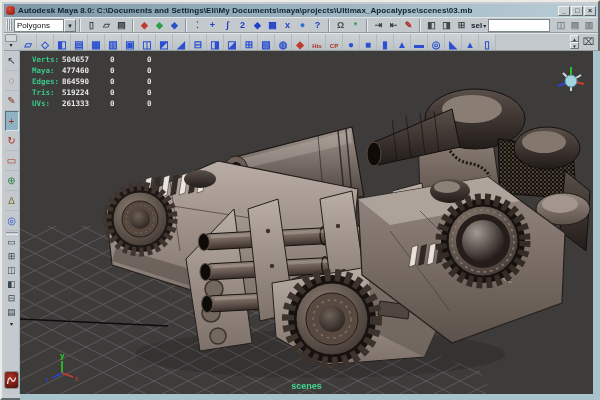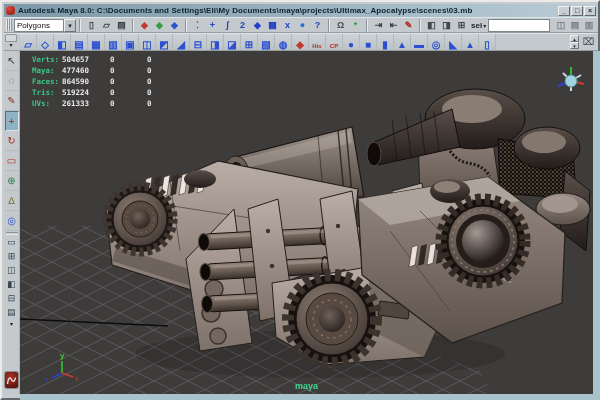--- a/index.html
+++ b/index.html
@@ -490,36 +490,36 @@
           <span class="hud-col2">0</span>
           <span class="hud-col3">0</span>
         </div>
         <div class="hud-row">
           <span class="hud-label">Maya:</span>
           <span class="hud-value">477460</span>
           <span class="hud-col2">0</span>
           <span class="hud-col3">0</span>
         </div>
         <div class="hud-row">
-          <span class="hud-label">Faces:</span>
+          <span class="hud-label">Edges:</span>
           <span class="hud-value">864590</span>
           <span class="hud-col2">0</span>
           <span class="hud-col3">0</span>
         </div>
         <div class="hud-row">
           <span class="hud-label">Tris:</span>
           <span class="hud-value">519224</span>
           <span class="hud-col2">0</span>
           <span class="hud-col3">0</span>
         </div>
         <div class="hud-row">
           <span class="hud-label">UVs:</span>
           <span class="hud-value">261333</span>
           <span class="hud-col2">0</span>
           <span class="hud-col3">0</span>
         </div>
       </div>
-    <div id="persp-label">maya</div>
+    <div id="persp-label">scenes</div>
   </div>
 
   <div id="pane-right"></div>
   <div id="pane-bottom"></div>
 </div>
 
 </body></html>

